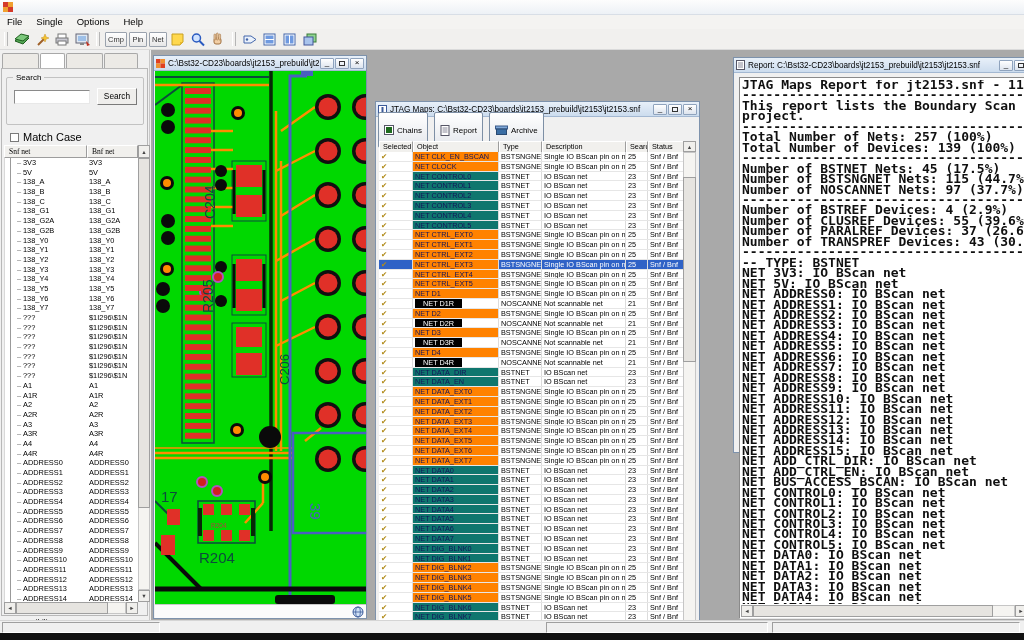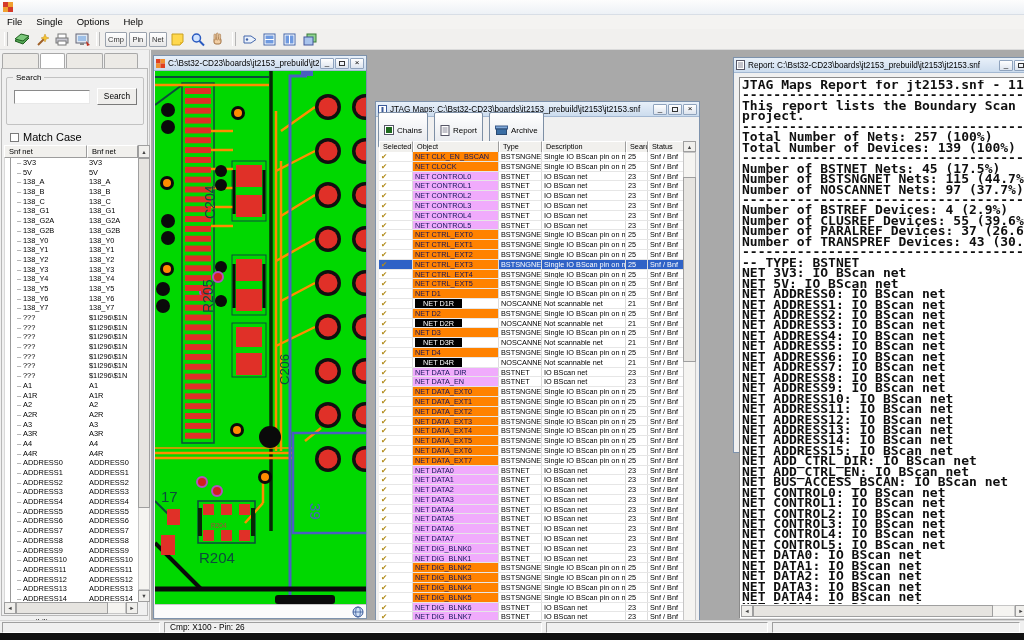--- a/index.html
+++ b/index.html
@@ -20,21 +20,21 @@
 .tab{padding:16px 5px;font-size:8.3px;height:16px;line-height:15px;border:1px solid #a8a8a8;border-bottom:none;border-radius:2px 2px 0 0;background:#eceae6;margin-right:1px;white-space:nowrap;}
 .tab.active{background:#fff;}
 #tab-body{position:absolute;left:1px;top:18px;width:147px;height:548px;border:1px solid #b8b8b8;background:#f0f0f0;}
 #search-box{position:absolute;left:4px;top:8px;width:138px;height:48px;border:1px solid #c2c2c2;border-radius:2px;}
 #search-legend{position:absolute;left:6px;top:-5px;background:#f0f0f0;padding:0 3px;font-size:8px;}
 #search-input{position:absolute;left:7px;top:12px;width:76px;height:14px;border:1px solid #8a8a8a;border-right-color:#e8e8e8;border-bottom-color:#e8e8e8;background:#fff;font-size:8px;font-family:"Liberation Sans",sans-serif;}
 #search-btn{position:absolute;right:6px;top:10px;width:40px;height:17px;border:1px solid;border-color:#fff #7a7a7a #7a7a7a #fff;background:#efeeec;font-size:8.3px;text-align:center;line-height:15px;}
 #match-case{position:absolute;left:8px;top:62px;display:flex;align-items:center;}
 #mc-box{width:9px;height:9px;border:1px solid #7a7a7a;background:#fff;margin-right:4px;}
 #match-case span{font-size:11px;}
-#list-header{position:absolute;left:2px;top:76px;height:13px;display:flex;}
+#list-header{position:absolute;left:2px;top:76px;height:13px;display:flex;font-family:Liberation Serif, serif;}
 .lhc{border:1px solid;border-color:#fff #9d9d9d #9d9d9d #fff;background:#f1f0ed;font-size:7.5px;line-height:11px;padding-left:4px;overflow:hidden;white-space:nowrap;}
 .lh0{width:83px;}.lh1{width:51px;}
 #netlist{position:absolute;left:2px;top:89px;width:134px;height:444px;background:#fff;border-left:1px solid #d8d8d8;overflow:hidden;}
 .nrow{height:9.7px;display:flex;font-size:7.4px;line-height:9.6px;white-space:nowrap;}
 .tree{width:11px;color:#707070;text-align:right;border-left:1px solid #9a9a9a;margin-left:5px;flex:none;}
 .snf{width:68px;overflow:hidden;padding-left:2px;flex:none;}
 .bnf{flex:1;overflow:hidden;}
 #compat{position:absolute;left:5px;top:550px;font-size:8.2px;}
 
 .sb-btn{position:absolute;background:#f0efec;border:1px solid #9f9f9f;color:#444;display:flex;align-items:center;justify-content:center;font-size:5.5px;}
@@ -53,21 +53,21 @@
 .jt-btn{height:17px;border:1px solid #7d8fa5;background:linear-gradient(#fff,#e4e7ec);border-radius:2px;display:flex;align-items:center;padding:17px 5px;margin-right:6px;font-size:8px;}
 .jt-btn svg{margin-right:3px;}
 #jtag-header{position:absolute;left:3px;top:39px;height:15px;display:flex;}
 .hc{border:1px solid;border-color:#fff #9d9d9d #9d9d9d #fff;background:#f1f0ed;font-size:7.3px;line-height:9px;padding-left:3px;overflow:hidden;white-space:nowrap;}
 #jtag-rows{position:absolute;left:3px;top:50px;width:304px;height:505px;background:#fff;overflow:hidden;}
 .trow{display:flex;height:9.8px;border-bottom:1px solid #e6e6e6;}
 .cell{font-size:7.3px;line-height:9.2px;white-space:nowrap;overflow:hidden;border-right:1px solid #dcdcdc;padding-left:2px;}
 .c0{width:34px;}.c1{width:86px;}.c2{width:43px;}.c3{width:84px;}.c4{width:22px;}.c5{width:35px;border-right:none;}
 .check{color:#b08b1a;font-size:7.5px;}
 .bg-o{background:#ff8200;color:#14145a;}
-.bg-g{background:#f0abfc;color:#14145a;}
+.bg-g{background:#0f766e;color:#14145a;}
 .chip{background:#000;color:#fff;padding:0 8px;display:inline-block;height:9.2px;}
 .trow.sel .c0,.trow.sel .c2,.trow.sel .c3,.trow.sel .c4,.trow.sel .c5{background:#2f62c6;color:#fff;}
 
 #report-frame{position:absolute;left:5px;top:19px;width:302px;height:542px;border:1px solid #8a8a8a;border-right-color:#e8e8e8;border-bottom-color:#e8e8e8;background:#fff;}
 #report-pre{position:absolute;left:2px;top:2px;width:284px;height:524px;overflow:hidden;font-family:"DejaVu Sans Mono",monospace;font-size:13px;line-height:10.45px;white-space:pre;color:#101010;font-weight:bold;}
 
 #pcb-status{position:absolute;left:1px;top:548px;width:211px;height:14px;background:#fbfbfb;border-top:1px solid #c8c8c8;}
 
 #statusbar{position:absolute;left:0;top:620px;width:1024px;height:13px;background:#f0f0f0;border-top:1px solid #d5d5d5;}
 .ss{position:absolute;top:1px;height:11px;border:1px solid;border-color:#9f9f9f #fff #fff #9f9f9f;font-size:8.3px;line-height:9px;padding-left:5px;overflow:hidden;}
@@ -1185,17 +1185,16 @@
     <div class="sb-btn" style="right:1px;top:515px;width:12px;height:12px;">▼</div>
     <div class="sb-btn" style="left:1px;bottom:1px;width:12px;height:12px;">◄</div>
     <div class="sb-track" style="left:13px;bottom:1px;width:262px;height:12px;"></div>
     <div class="sb-thumb" style="left:13px;bottom:1px;width:240px;height:12px;"></div>
     <div class="sb-btn" style="left:275px;bottom:1px;width:12px;height:12px;">►</div>
   </div>
 </div>
 
 <div id="statusbar">
   <div class="ss" style="left:2px;width:158px;"></div>
-  <div class="ss" style="left:164px;width:378px;">Cmp: X100 - Pin: 26</div>
   <div class="ss" style="left:546px;width:222px;"></div>
   <div class="ss" style="left:772px;width:248px;"></div>
 </div>
 <div id="blackbar"></div>
 
 </body></html>

